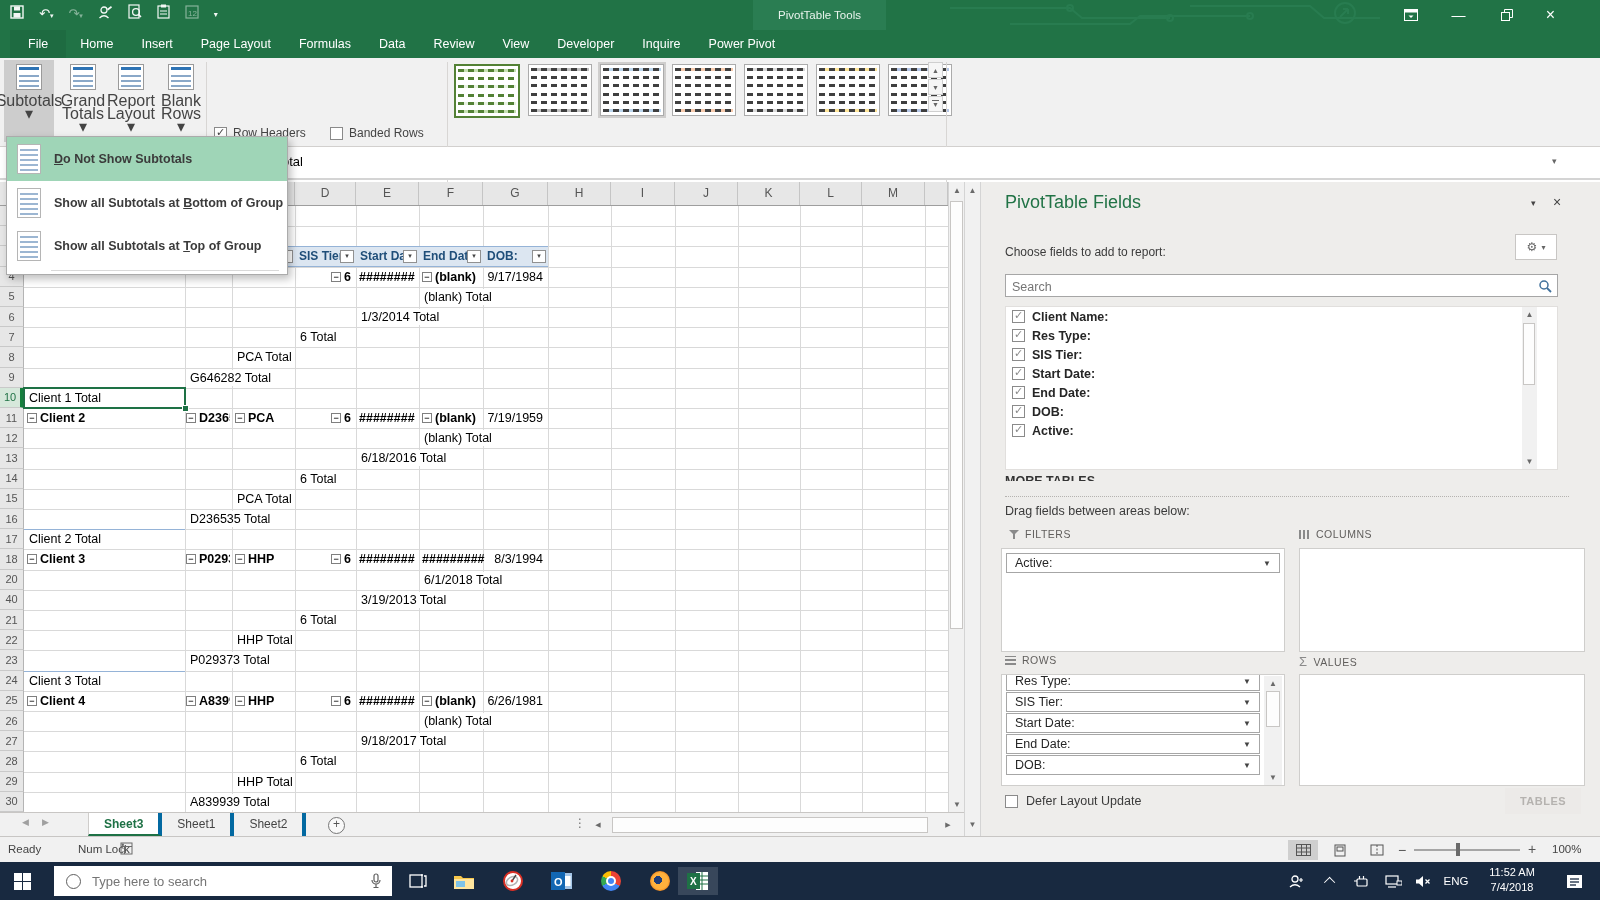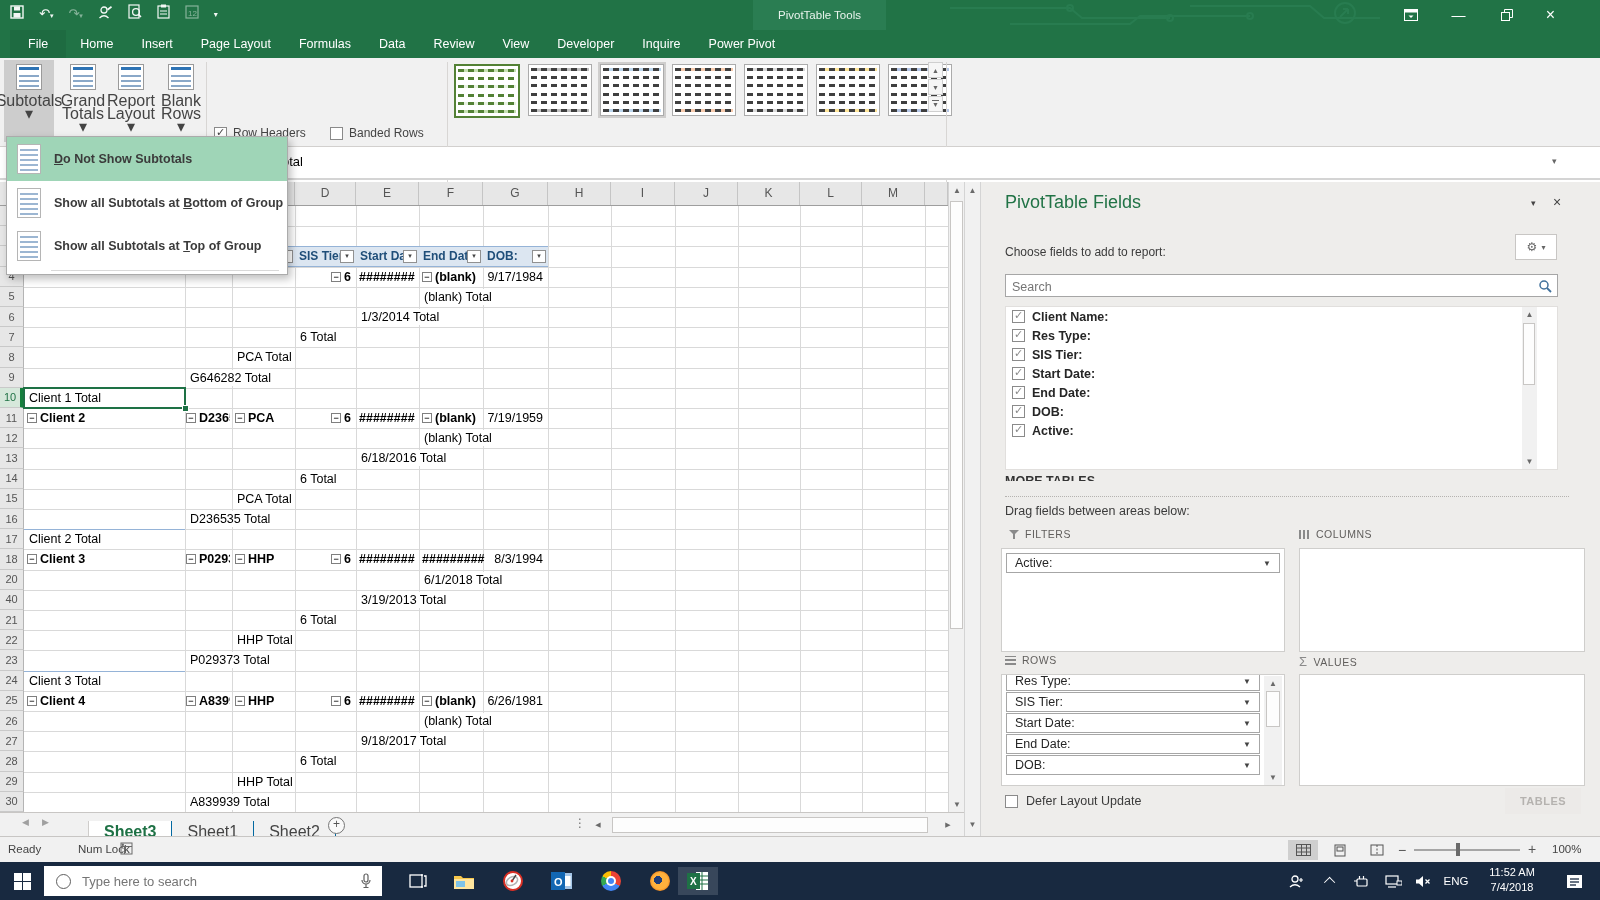--- a/index.html
+++ b/index.html
@@ -68,21 +68,21 @@
   .phlab{position:absolute;font-size:12px;font-weight:700;color:#1f4e79;}
   .fbtn{position:absolute;width:14px;height:13px;background:#fff;border:1px solid #919191;box-sizing:border-box;font-size:7px;color:#444;display:flex;align-items:center;justify-content:center;}
   .topline{position:absolute;height:1px;background:#95b3d7;}
   .selcell{position:absolute;border:2px solid #1e7145;box-sizing:border-box;}
   .selhandle{position:absolute;width:5px;height:5px;background:#1e7145;border:1px solid #fff;}
   .sb{position:absolute;background:#f1f1f1;box-sizing:border-box;}
   .sb .ar{position:absolute;color:#6a6a6a;font-size:8px;text-align:center;}
   .sbthumb{position:absolute;background:#fdfdfd;border:1px solid #c8c6c4;box-sizing:border-box;}
   
   .tabstrip{position:absolute;left:0;top:812px;width:964px;height:24px;background:#f1f1f1;border-top:1px solid #c8c6c4;box-sizing:border-box;}
-  .stab{display:inline-block;height:23px;line-height:22px;padding:0 15px;font-size:16px;color:#444;border-right:1px solid #0369a1;margin-top:8px;}
+  .stab{display:inline-block;height:23px;line-height:22px;padding:0 15px;font-size:12px;color:#444;border-right:4px solid #0369a1;}
   .stab.active{background:#fff;color:#1e7145;font-weight:700;border-bottom:2.5px solid #1e7145;border-left:1px solid #cfcdcb;box-sizing:border-box;}
   .plusbtn{display:inline-block;width:15px;height:15px;border:1px solid #767676;border-radius:50%;color:#555;font-size:12px;line-height:13px;text-align:center;margin-left:12px;vertical-align:middle;background:#f9f9f9;}
   
   .statusbar{position:absolute;left:0;top:836px;width:1600px;height:26px;background:#f1f1f1;border-top:1px solid #c8c6c4;box-sizing:border-box;font-size:11.5px;color:#444;}
   .viewbtn{position:absolute;top:3px;width:30px;height:20px;display:flex;align-items:center;justify-content:center;}
   .viewbtn.on{background:#cfcfcf;}
   .zoomtrack{position:absolute;top:12px;height:2px;background:#a6a6a6;}
   .zoomthumb{position:absolute;top:6px;width:4px;height:13px;background:#6a6a6a;}
   
   .pane{position:absolute;left:980px;top:182px;width:620px;height:654px;background:#eeedeb;box-sizing:border-box;border-left:1px solid #d4d4d4;}
@@ -117,21 +117,21 @@
   .mi.dis{color:#b0b0b0;}
   .mi-ico{width:24px;height:30px;background:#fff;border:1px solid #b5b5b5;box-sizing:border-box;position:relative;flex:0 0 auto;}
   .mi-ico:after{content:"";position:absolute;left:2px;right:2px;top:2px;bottom:2px;
     background:repeating-linear-gradient(0deg,#9cb6d2 0 2px,transparent 2px 5px);}
   .mi.dis .mi-ico{opacity:.5;}
   .msep{height:1px;background:#d9d9d9;margin:3px 8px 3px 44px;}
   
   .taskbar{position:absolute;left:0;top:862px;width:1600px;height:38px;background:#182940;color:#fff;}
   .winlogo{position:absolute;left:14px;top:11px;width:17px;height:17px;display:grid;grid-template-columns:8px 8px;grid-template-rows:8px 8px;gap:1px;}
   .winlogo div{background:#fff;}
-  .tsearch{position:absolute;left:44px;top:4px;width:338px;height:30px;background:#fff;display:flex;align-items:center;}
+  .tsearch{position:absolute;left:54px;top:4px;width:338px;height:30px;background:#fff;display:flex;align-items:center;}
   .tsearch .circ{width:13px;height:13px;border:1.5px solid #5f5f5f;border-radius:50%;margin:0 9px 0 12px;flex:0 0 auto;}
   .tsearch input{border:0;outline:0;flex:1;font-size:13px;font-family:inherit;color:#5f5f5f;}
   .tbico{position:absolute;top:5px;width:40px;height:28px;display:flex;align-items:center;justify-content:center;}
   .tbico.activeapp{background:rgba(255,255,255,.14);}
   .tray{position:absolute;top:0;height:38px;display:flex;align-items:center;justify-content:center;color:#fff;}
   .clock{position:absolute;left:1476px;top:3px;width:72px;text-align:center;font-size:11px;line-height:15px;}
   u{text-decoration:underline;}
 </style>
 </head>
 <body>

